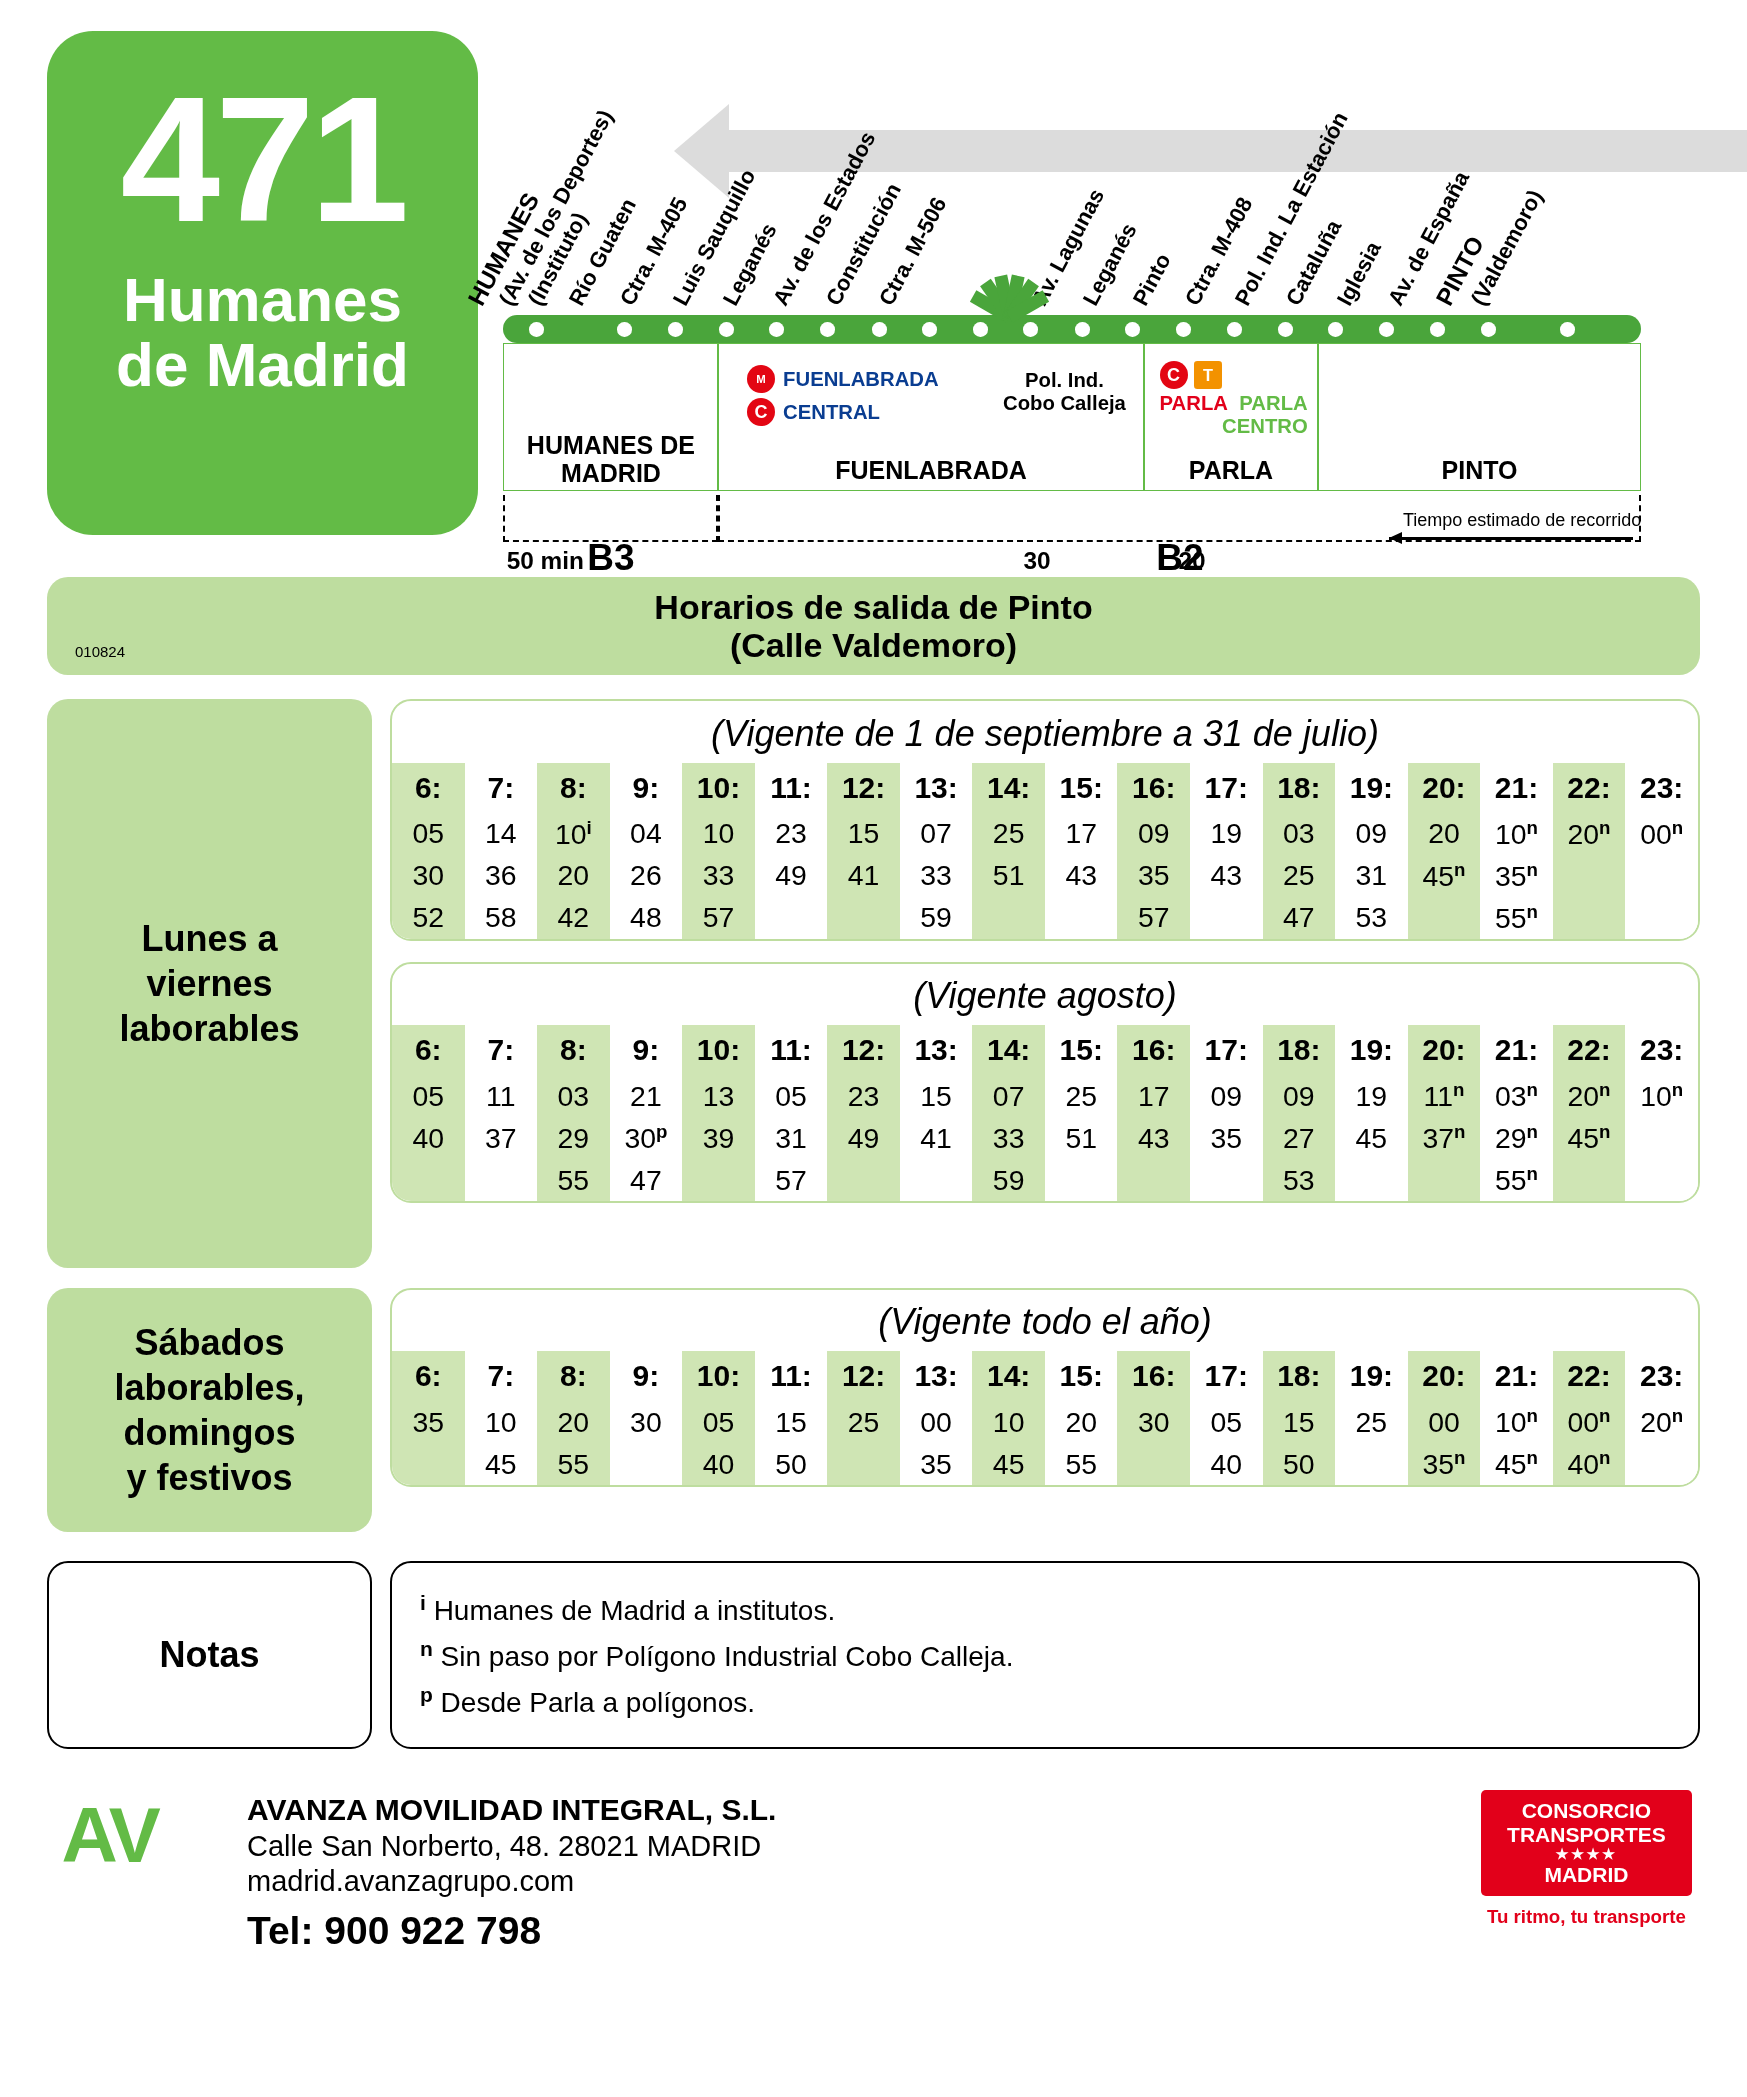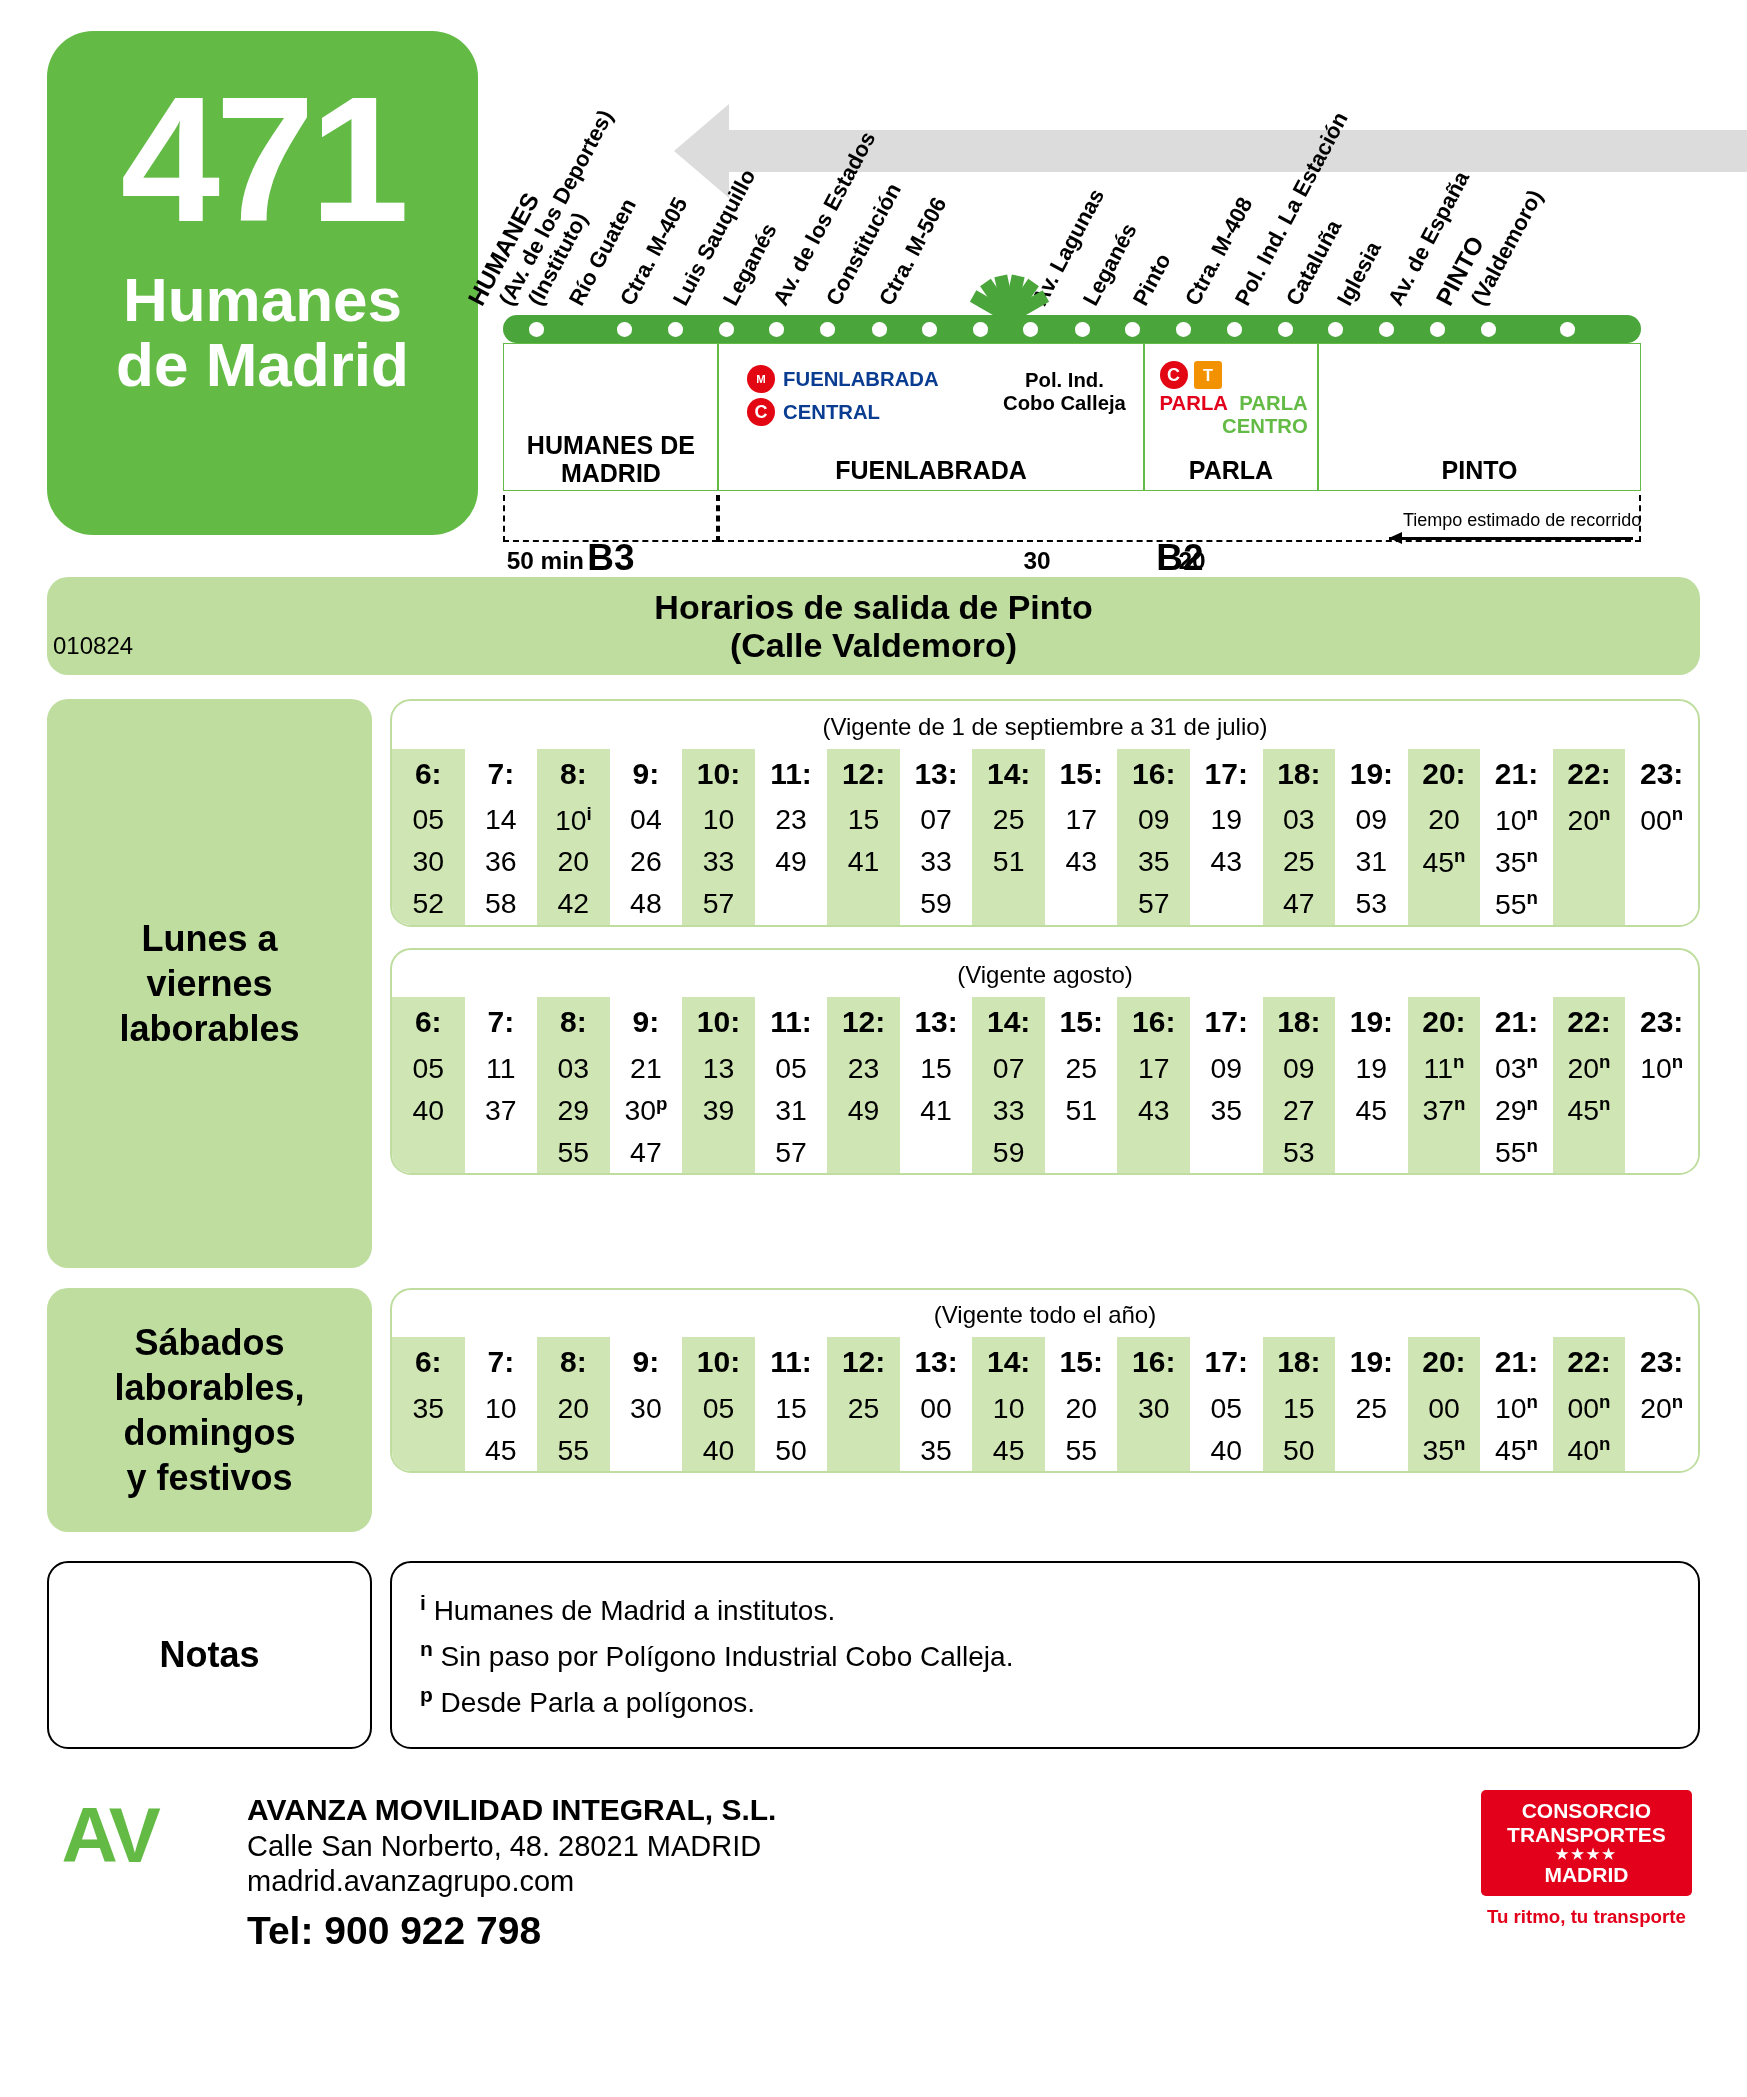--- a/index.html
+++ b/index.html
@@ -124,38 +124,38 @@
 
   
   .title-band {
     margin: 0 47px; height: 98px; background: #bedd9f; border-radius: 21px;
     position: relative; display: flex; align-items: center; justify-content: center;
   }
   .title-main { text-align: center; line-height: 1.12; }
   .title-main .l1 { font-size: 34px; font-weight: bold; }
   .title-main .l2 { font-size: 34px; font-weight: bold; }
   .code {
-    position: absolute; left: 6px; bottom: 14.6px; font-size: 24px;
+    position: absolute; left: 28px; bottom: 14.6px; font-size: 15px;
   }
 
   
   .sched-area { position: relative; margin-top: 24.4px; }
   .row-block { position: relative; display: flex; margin: 0 47px 0 47px; }
   .day-label {
     background: #bedd9f; border-radius: 21px;
     display: flex; align-items: center; justify-content: center;
     text-align: center; font-size: 36px; font-weight: bold; line-height: 1.25;
   }
   .tables { flex: 1; margin-left: 18px; }
   .tbl-card {
     border: 2.4px solid #bedd9f; border-radius: 21px; overflow: hidden;
     background: #fff; margin-bottom: 21px;
   }
   .tbl-caption {
-    text-align: center; font-size: 24px; padding: 11.4px 0 8.1px 0;
+    text-align: center; font-size: 36px; padding: 11.4px 0 8.1px 0; font-style: italic;
   }
   table.sched { width: 100%; border-collapse: collapse; table-layout: fixed; }
   table.sched td, table.sched th {
     text-align: center; font-size: 28.4px; padding: 0; height: 42px;
     vertical-align: middle;
   }
   table.sched th { font-weight: bold; font-size: 30px; height: 50px; }
   .col-alt { background: #cfe5b4; }
   .col-plain { background: #ffffff; }
   sup { font-size: 18.7px; font-weight: bold; }

